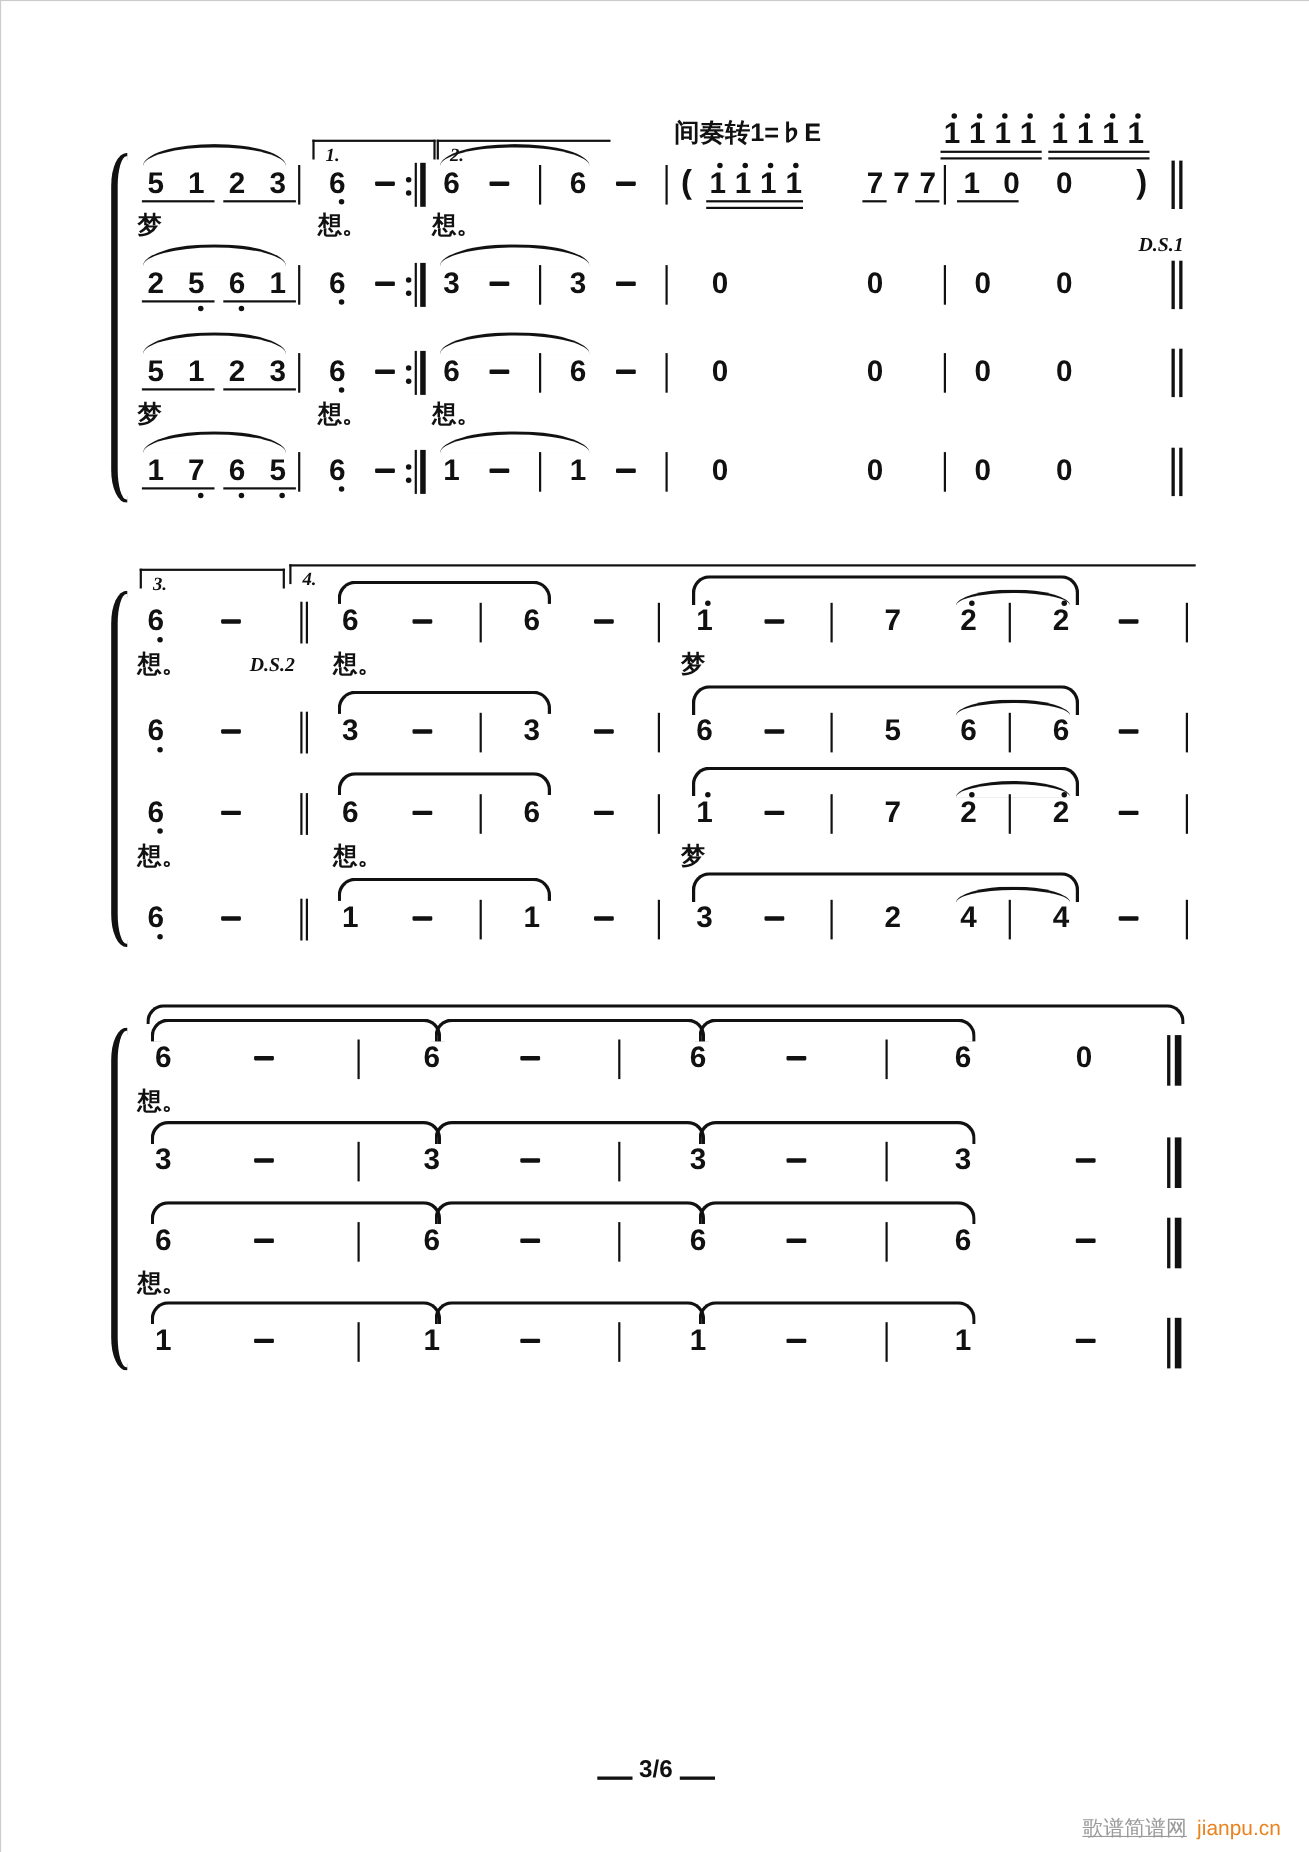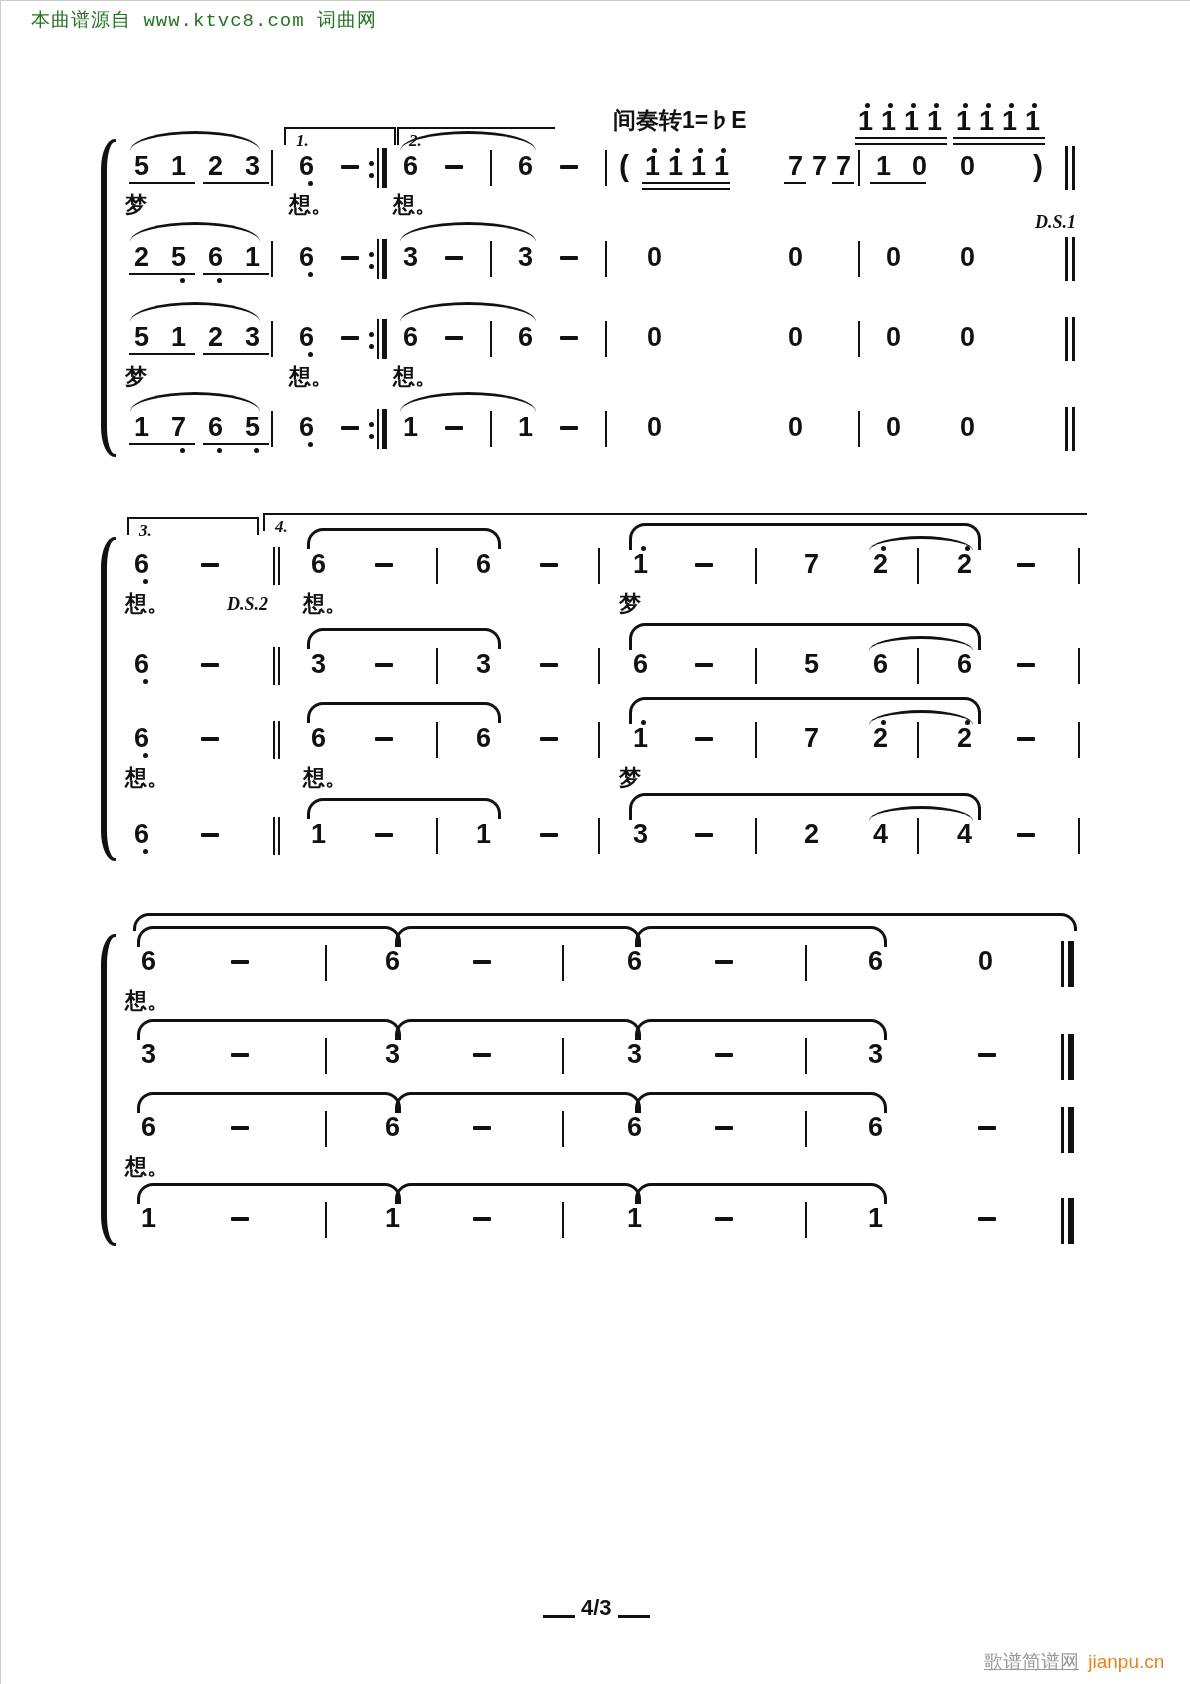--- a/index.html
+++ b/index.html
@@ -29,21 +29,20 @@
            font:700 22px "Liberation Sans",sans-serif;color:#111;}
   .pnline{display:inline-block;width:32px;height:4px;border-bottom:3px solid #111;margin-bottom:3px;}
   .watermark{position:absolute;left:983px;top:1648px;font:400 19px "Liberation Sans",sans-serif;white-space:nowrap;}
   .wm-name{color:#9a9a9a;text-decoration:underline;}
   .wm-url{color:#e8831f;margin-left:4px;}
 </style>
 </head>
 <body>
 
 <div class="page">
-  <div class="src" style="color: rgb(38, 115, 38);">本曲谱源自 www.ktvc8.com 词曲网</div>
   <div>
       <div class="abs brace" style="left: 100px; top: 138px; width: 9px; height: 312px;"></div>
       <div class="abs volta closed" style="left: 283px; top: 126px; width: 108px; height: 16px;">
         <span class="vlabel">1.</span>
       </div>
       <div class="abs volta" style="left: 396px; top: 126px; width: 156px; height: 16px;">
         <span class="vlabel">2.</span>
       </div>
       <div class="abs anno" style="left: 612px; top: 108px;">间奏转1=♭E</div>
       <div class="abs note" style="left: 857px; top: 107px;">1</div>
@@ -387,20 +386,20 @@
       <div class="abs fslur" style="left: 634px; top: 1182px; width: 246px; height: 18px;"></div>
       <div class="abs dash" style="left: 714px; top: 1216px; width: 18px; height: 4px;"></div>
       <div class="abs bar" style="left: 804px; top: 1201px; width: 2px; height: 36px;"></div>
       <div class="abs note" style="left: 867px; top: 1204px;">1</div>
       <div class="abs dash" style="left: 977px; top: 1216px; width: 18px; height: 4px;"></div>
       <div class="abs bar" style="left: 1060px; top: 1197px; width: 3px; height: 46px;"></div>
       <div class="abs bar" style="left: 1067px; top: 1197px; width: 6px; height: 46px;"></div>
     </div>
   <div class="pagenum">
     <span class="pnline"></span>
-    <span>4/3</span>
+    <span>3/6</span>
     <span class="pnline"></span>
   </div>
   <div class="watermark">
     <span class="wm-name" style="color: rgb(154, 154, 154);">歌谱简谱网</span>
     <span class="wm-url" style="color: rgb(232, 131, 31);">jianpu.cn</span>
   </div>
 </div>
 
 </body></html>

